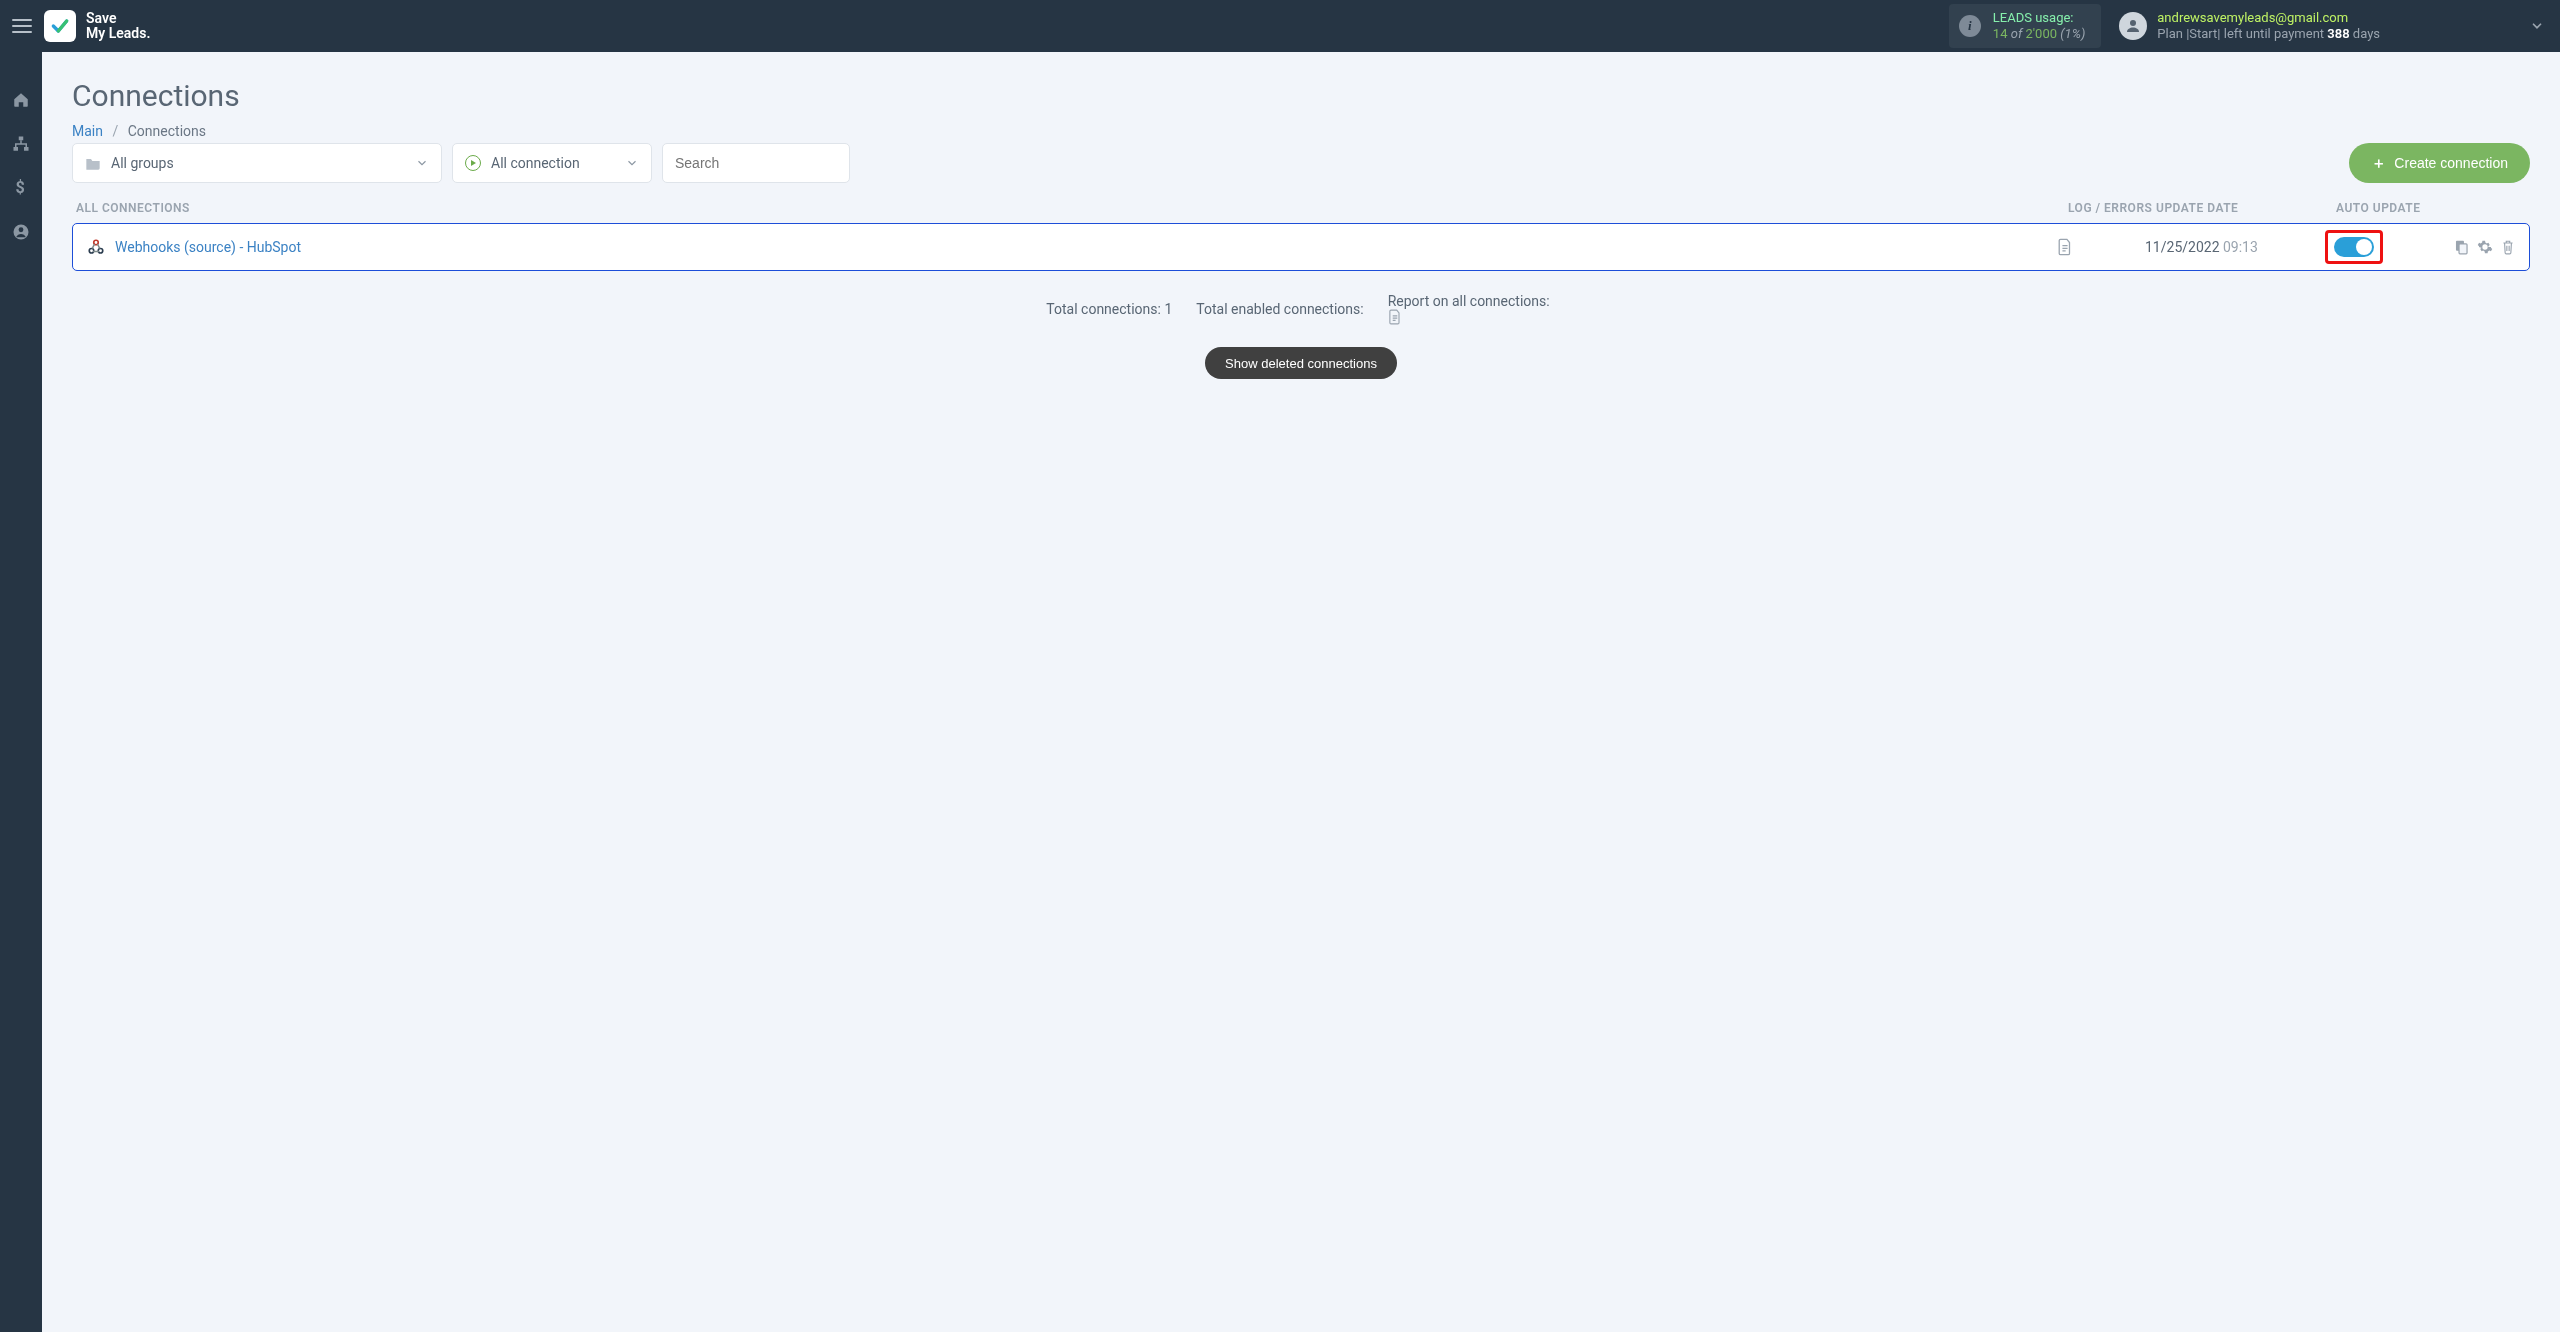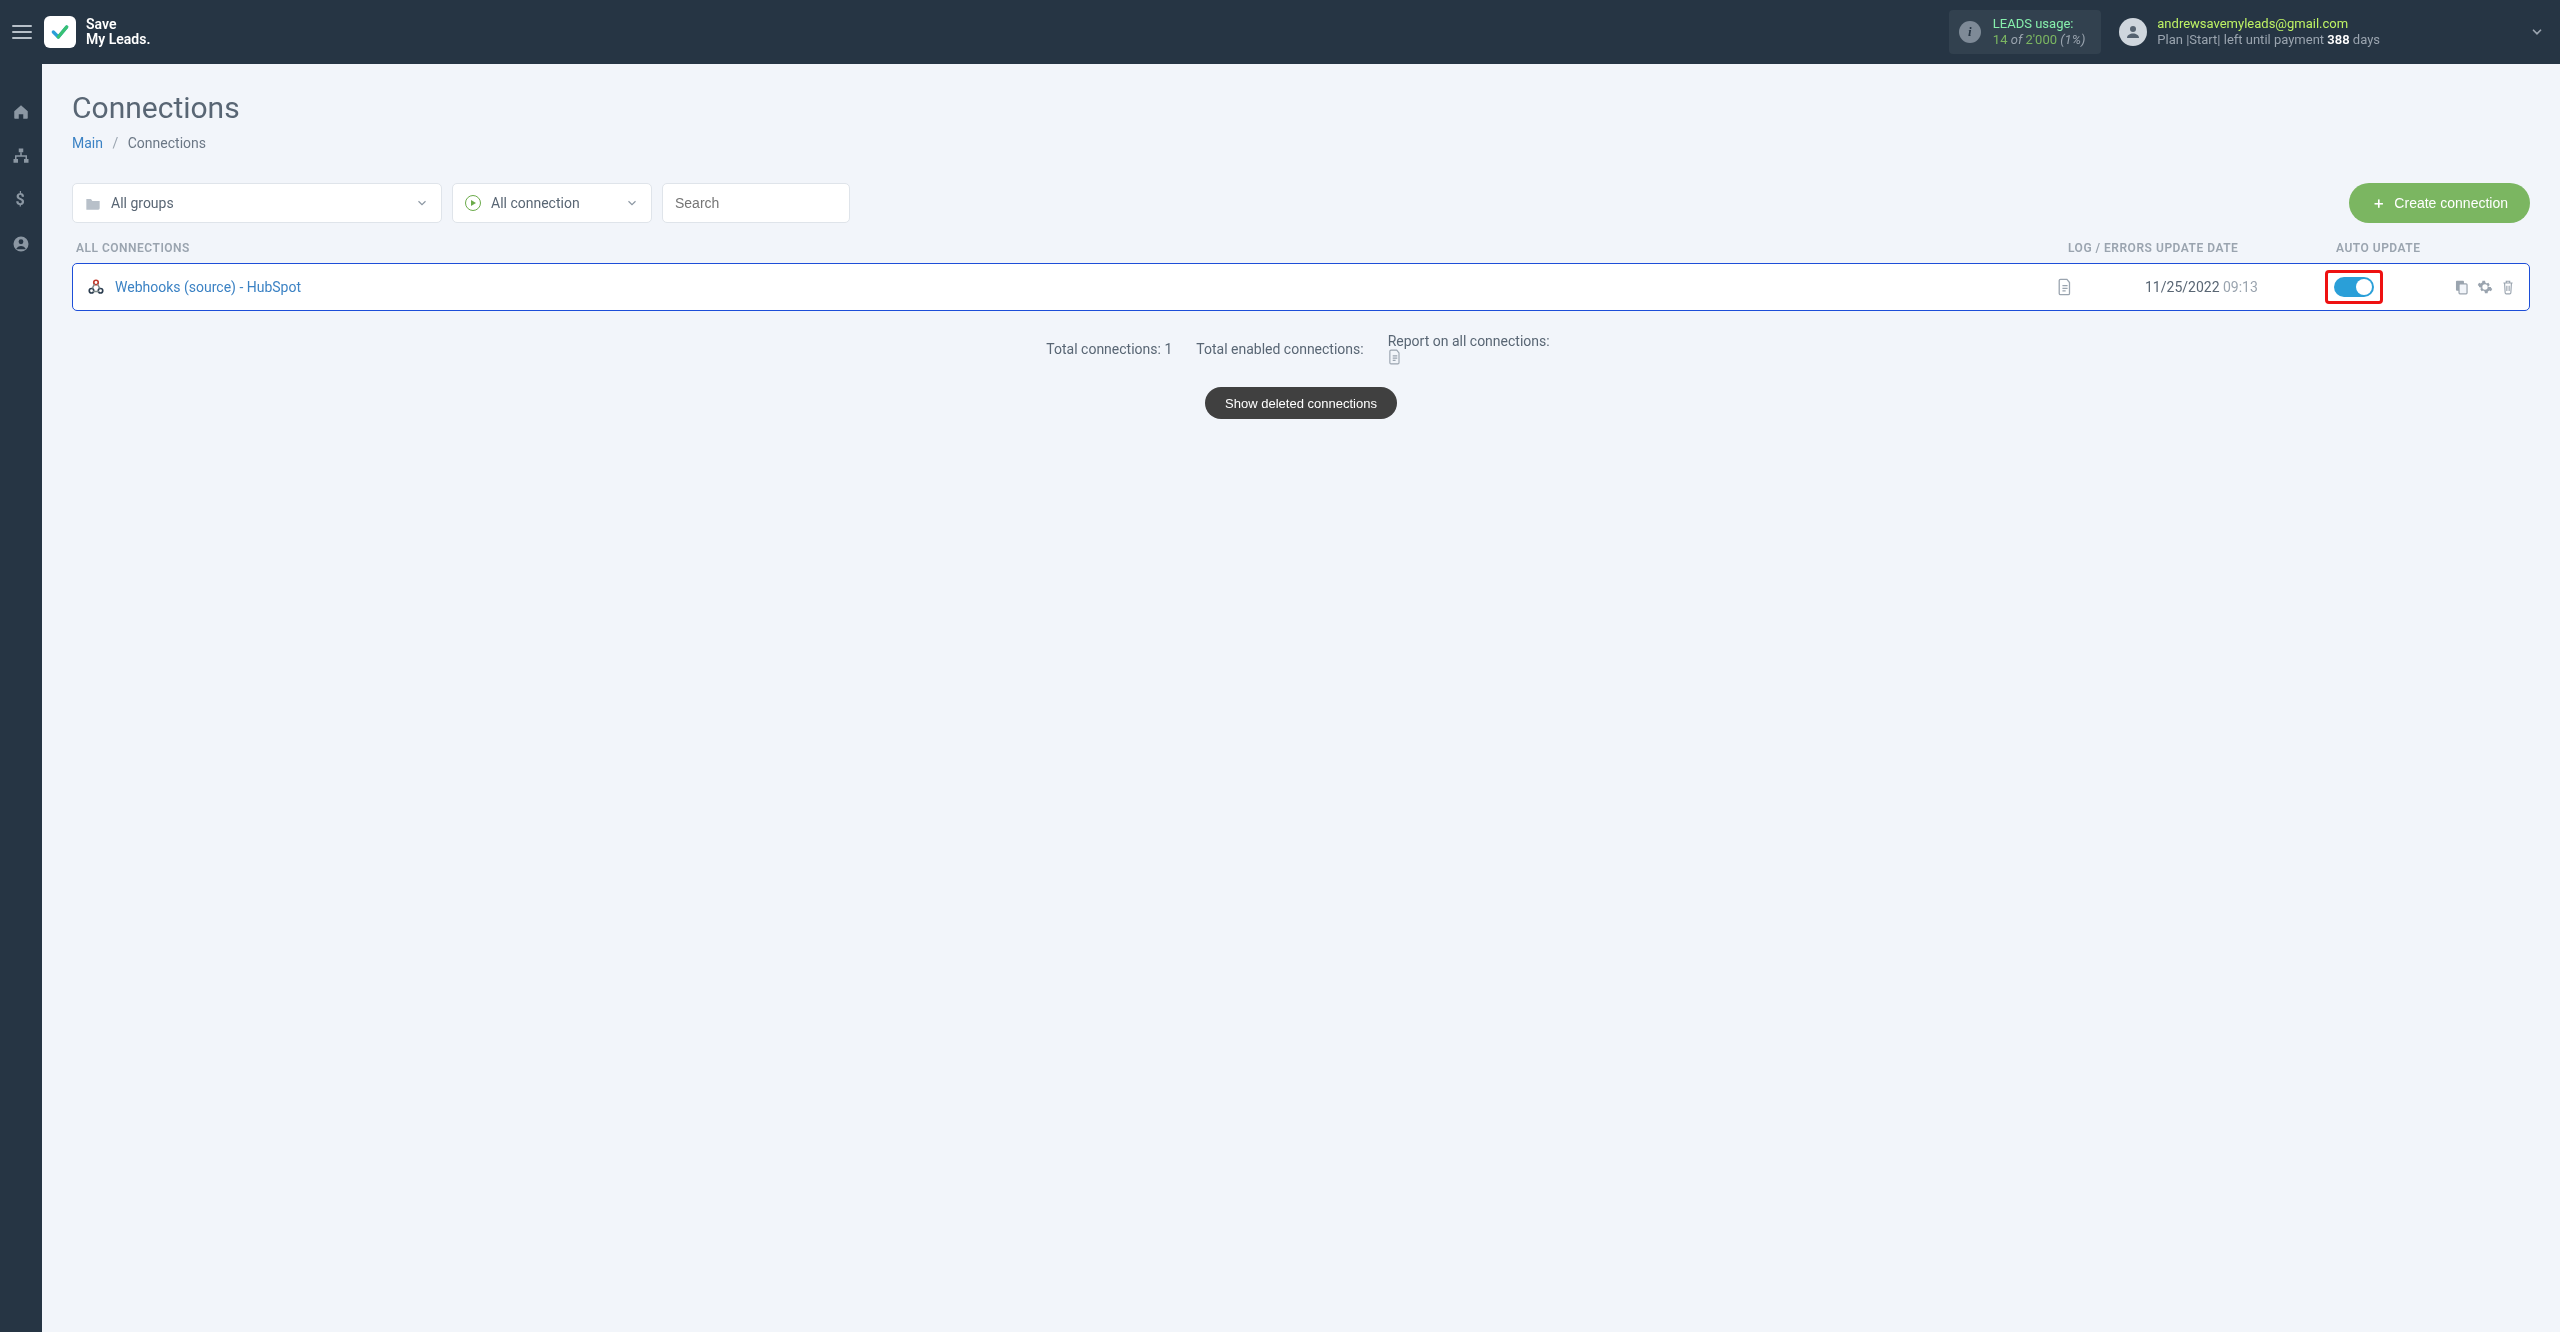--- a/index.html
+++ b/index.html
@@ -3,21 +3,21 @@
 <meta charset="utf-8">
 <style>
   * { box-sizing: border-box; margin: 0; padding: 0; }
   body {
     font-family: -apple-system, BlinkMacSystemFont, "Segoe UI", Roboto, Arial, sans-serif;
     background: #f2f5fa;
     color: #4a5568;
     font-size: 14px;
   }
   .topbar {
-    height: 64px;
+    height: 52px;
     background: #263544;
     display: flex;
     align-items: center;
     padding: 0 16px 0 8px;
     color: #fff;
   }
   .hamburger {
     width: 28px; height: 28px;
     display:flex; flex-direction:column; justify-content:center; gap:4px;
     cursor:pointer; padding:4px;
@@ -60,21 +60,21 @@
 
   .layout { display:flex; min-height: calc(100vh - 52px); }
   .sidebar {
     width:42px; background:#263544; display:flex; flex-direction:column;
     align-items:center; padding-top:38px; gap:24px;
   }
   .sidebar .nav-icon { color:#8b97a3; cursor:pointer; width:20px; height:20px; display:flex; align-items:center; justify-content:center; }
 
   .content { flex:1; padding: 26px 30px; }
   .page-title { font-size:30px; color:#596674; font-weight:400; margin-bottom:10px; }
-  .breadcrumb { font-size:14px; color:#6b7785; margin-bottom:32px; }
+  .breadcrumb { font-size:14px; color:#6b7785; margin-bottom:4px; }
   .breadcrumb a { color:#3b82c4; text-decoration:none; }
   .breadcrumb .sep { color:#9aa4af; padding:0 6px; }
 
   .controls-row { display:flex; gap:10px; margin-bottom:18px; }
   .select-box, .search-box {
     background:#fff; border:1px solid #dfe4ea; border-radius:5px;
     height:40px; display:flex; align-items:center; padding:0 12px;
     color:#596674; font-size:14px;
   }
   .select-groups { width:370px; justify-content:space-between; }

